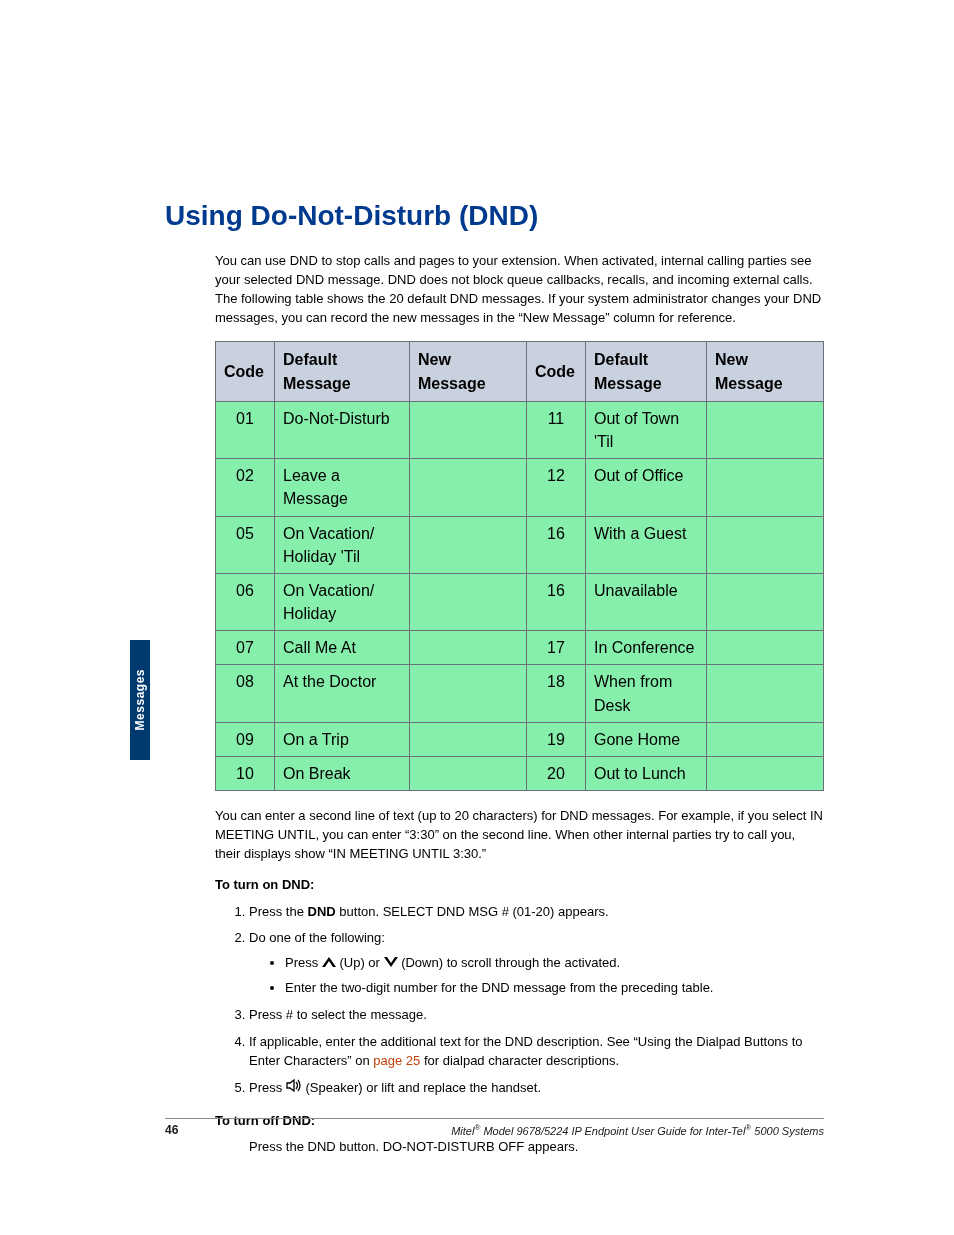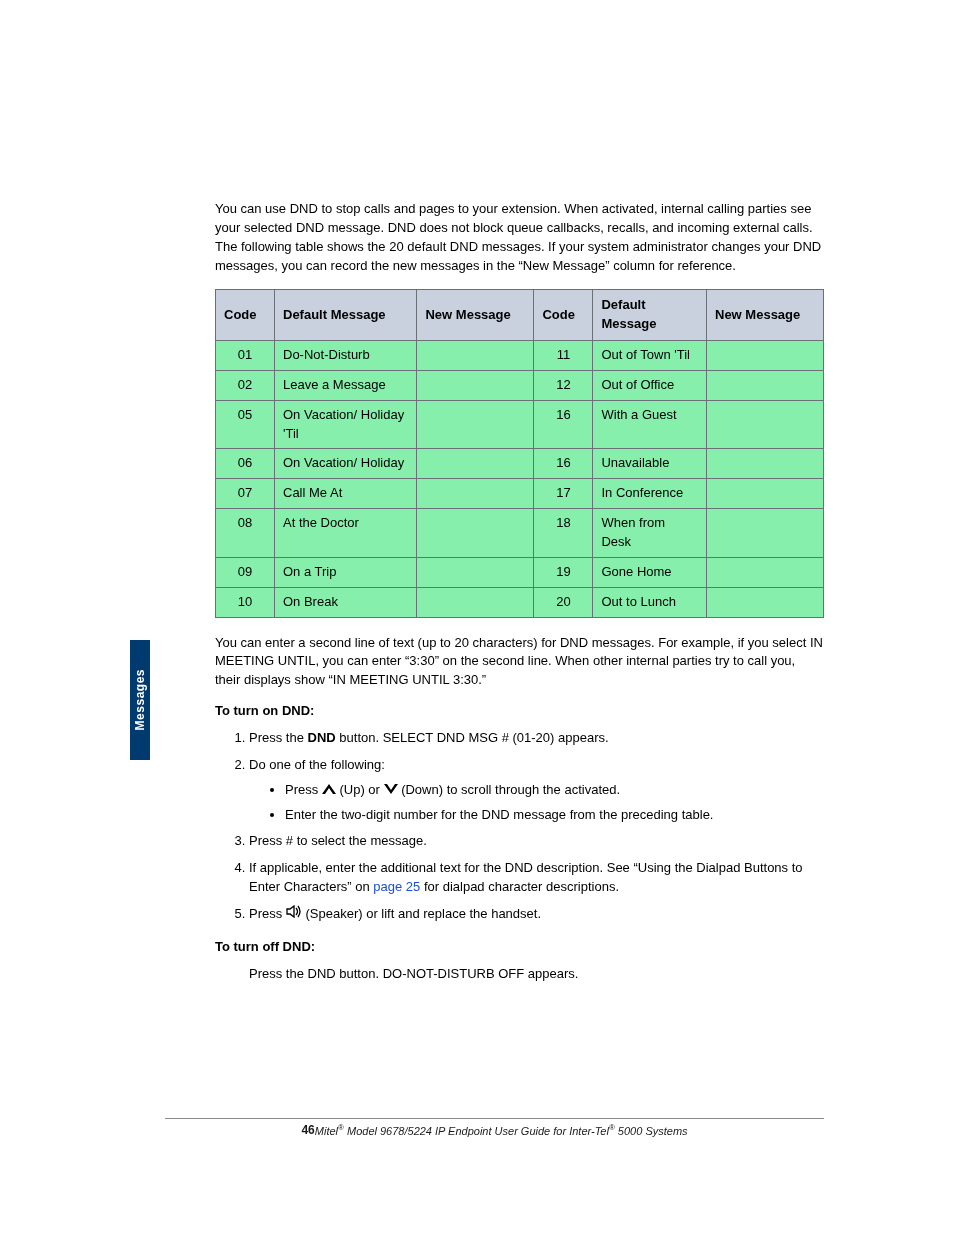--- a/index.html
+++ b/index.html
@@ -46,21 +46,21 @@
     margin-left: 50px;
     font-size: 13px;
     line-height: 1.45;
   }
   .intro {
     margin-bottom: 14px;
   }
   table.dnd {
     border-collapse: collapse;
     width: 100%;
-    font-size: 13px;
+    font-size: 16px;
     margin-bottom: 16px;
   }
   table.dnd th {
     background: #c9d0de;
     border: 1px solid #6b6f78;
     padding: 6px 8px;
     text-align: left;
     font-weight: bold;
   }
   table.dnd td {
@@ -93,35 +93,35 @@
   }
   ul.bullets {
     list-style: disc;
     margin: 6px 0 4px 22px;
     padding: 0 0 0 14px;
   }
   ul.bullets li {
     margin-bottom: 6px;
   }
   .link {
-    color: #1d4ed8;
+    color: #c2410c;
   }
   .icon {
     display: inline-block;
     vertical-align: middle;
   }
   .footer {
     position: absolute;
     bottom: 98px;
     left: 165px;
     right: 130px;
     border-top: 1px solid #8a8a8a;
     padding-top: 4px;
     display: flex;
-    justify-content: center;
+    justify-content: space-between;
     font-size: 11px;
     color: #1a1a1a;
   }
   .footer .pg {
     font-weight: bold;
     font-size: 12px;
   }
   .footer .ft {
     font-style: italic;
   }
@@ -137,20 +137,21 @@
   .ital { font-style: italic; }
 </style>
 </head>
 <body>
 
 <div class="section-tab">
   <span>Messages</span>
 </div>
 
 <div class="page">
+  <h1 class="title">Using Do-Not-Disturb (DND)</h1>
 
   <div class="content">
     <div class="intro">You can use DND to stop calls and pages to your extension. When activated, internal calling parties see your selected DND message. DND does not block queue callbacks, recalls, and incoming external calls. The following table shows the 20 default DND messages. If your system administrator changes your DND messages, you can record the new messages in the “New Message” column for reference.</div>
 
     <table class="dnd">
       <thead>
         <tr>
           <th>Code</th>
           <th>Default Message</th>
           <th>New Message</th>

